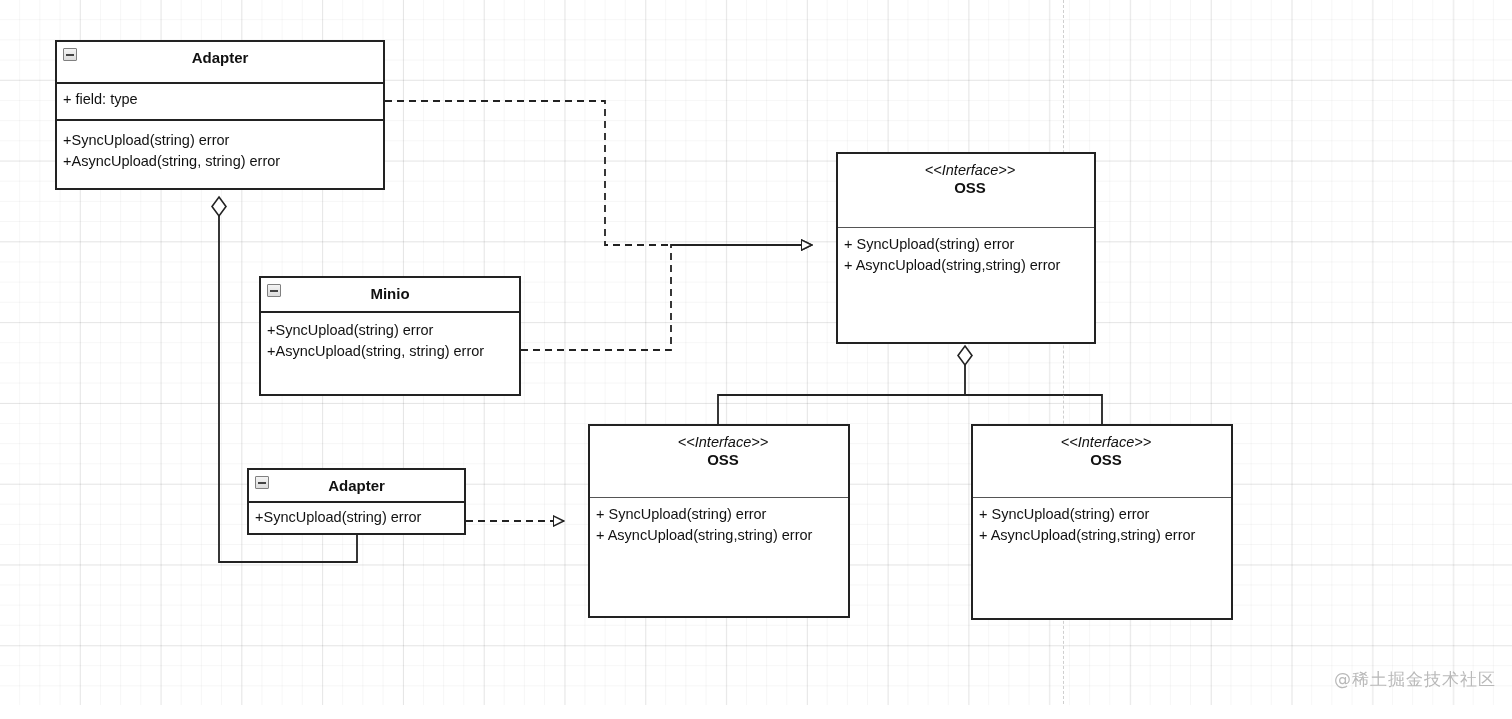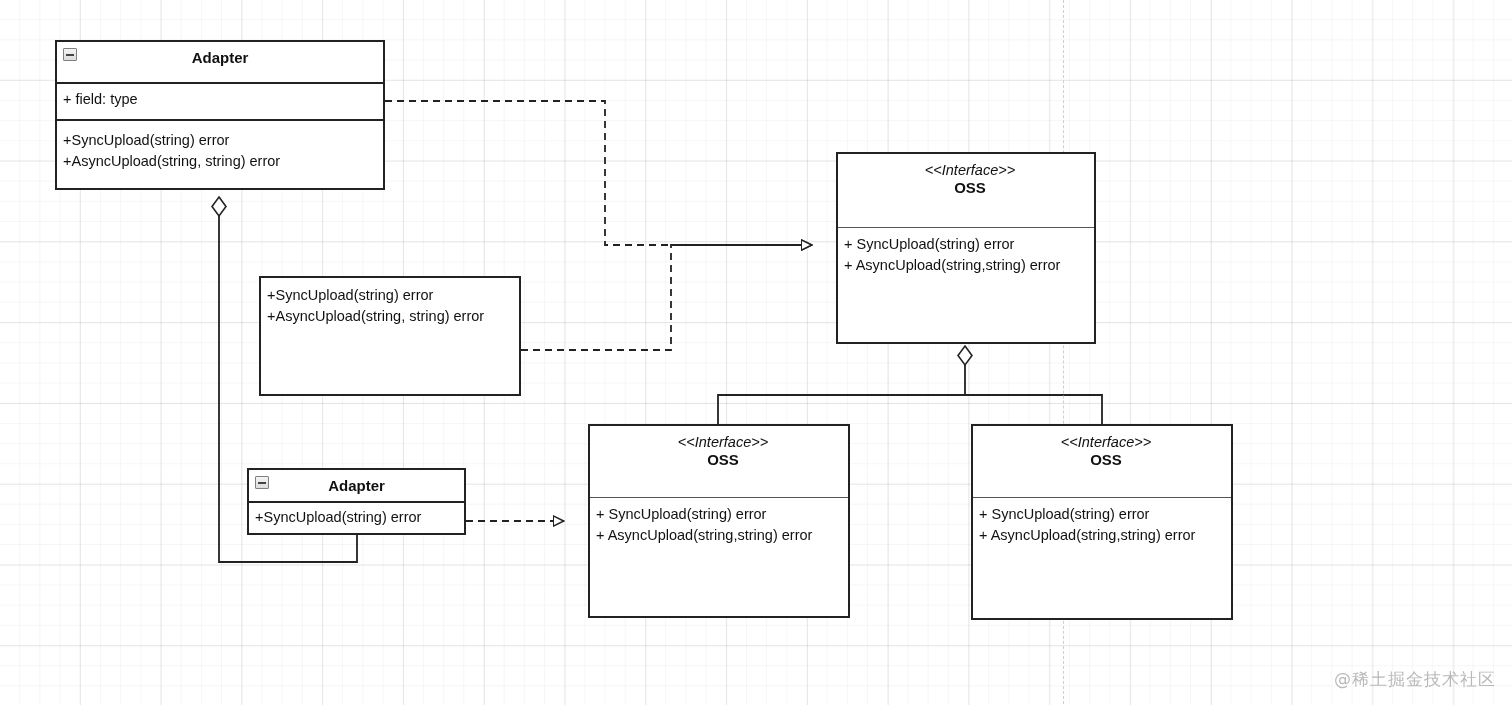--- a/index.html
+++ b/index.html
@@ -176,20 +176,24 @@
     <div class="compartment" style="height:35px;">
       <div class="attr-line">+ field: type</div>
     </div>
     <div class="compartment sep" style="padding-top:9px;">
       <div class="op-line">+SyncUpload(string) error</div>
       <div class="op-line">+AsyncUpload(string, string) error</div>
     </div>
   </div>
 
   <div class="uml-box" style="left:259px; top:276px; width:262px; height:120px;">
+    <div class="hdr plain" style="height:35px;">
+      <span class="collapse-icon"></span>
+      <span class="cname">Minio</span>
+    </div>
     <div class="compartment" style="padding-top:7px;">
       <div class="op-line">+SyncUpload(string) error</div>
       <div class="op-line">+AsyncUpload(string, string) error</div>
     </div>
   </div>
 
   <div class="uml-box" style="left:247px; top:468px; width:219px; height:67px;">
     <div class="hdr plain" style="height:33px;">
       <span class="collapse-icon"></span>
       <span class="cname">Adapter</span>

